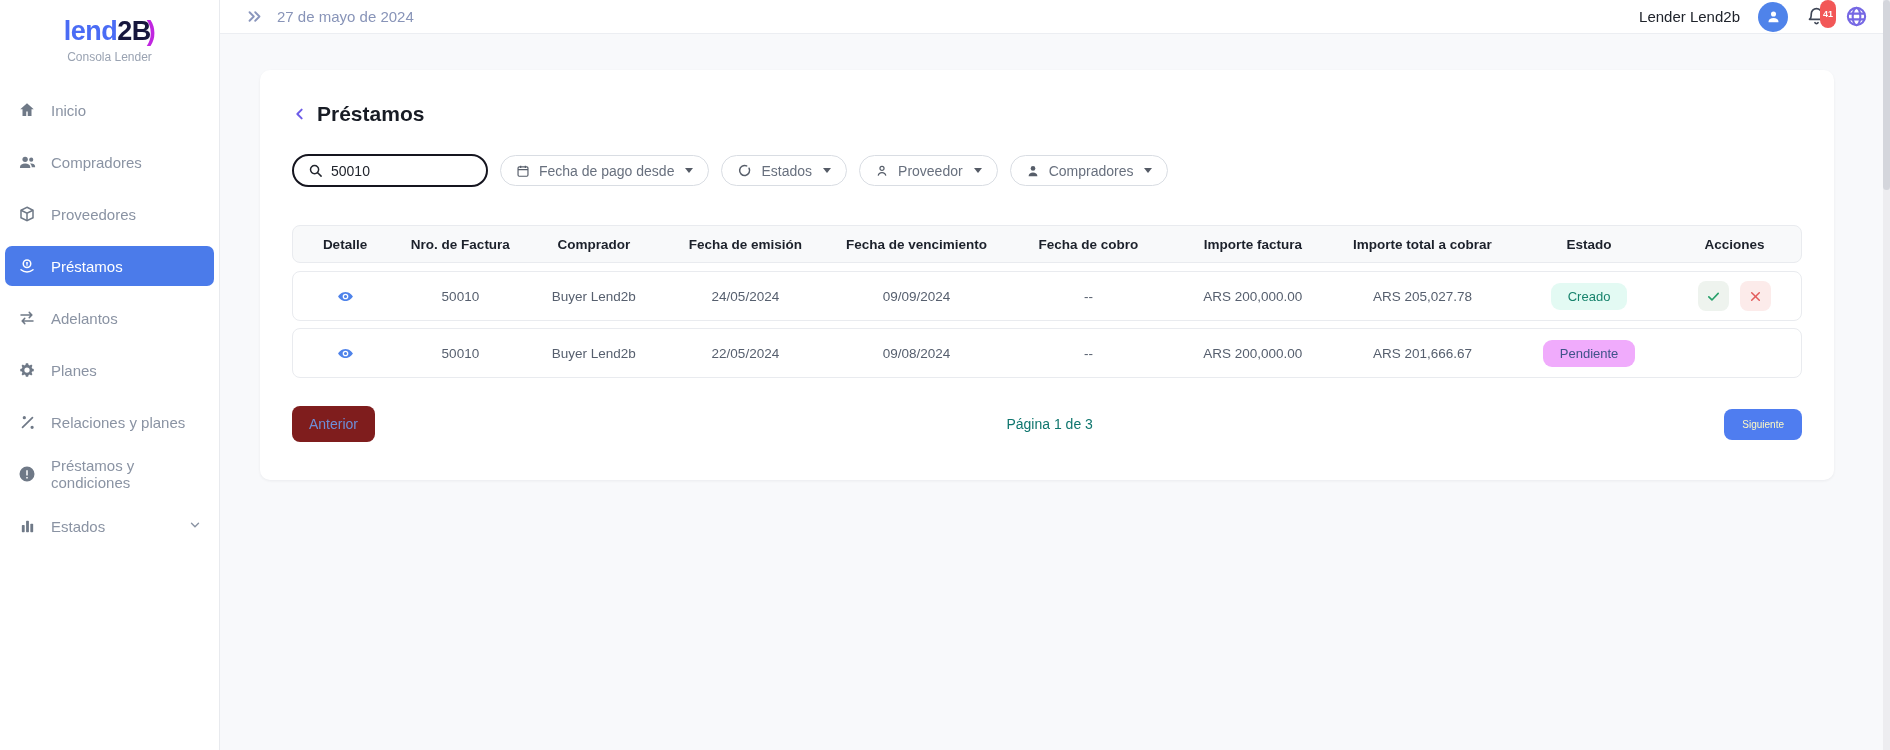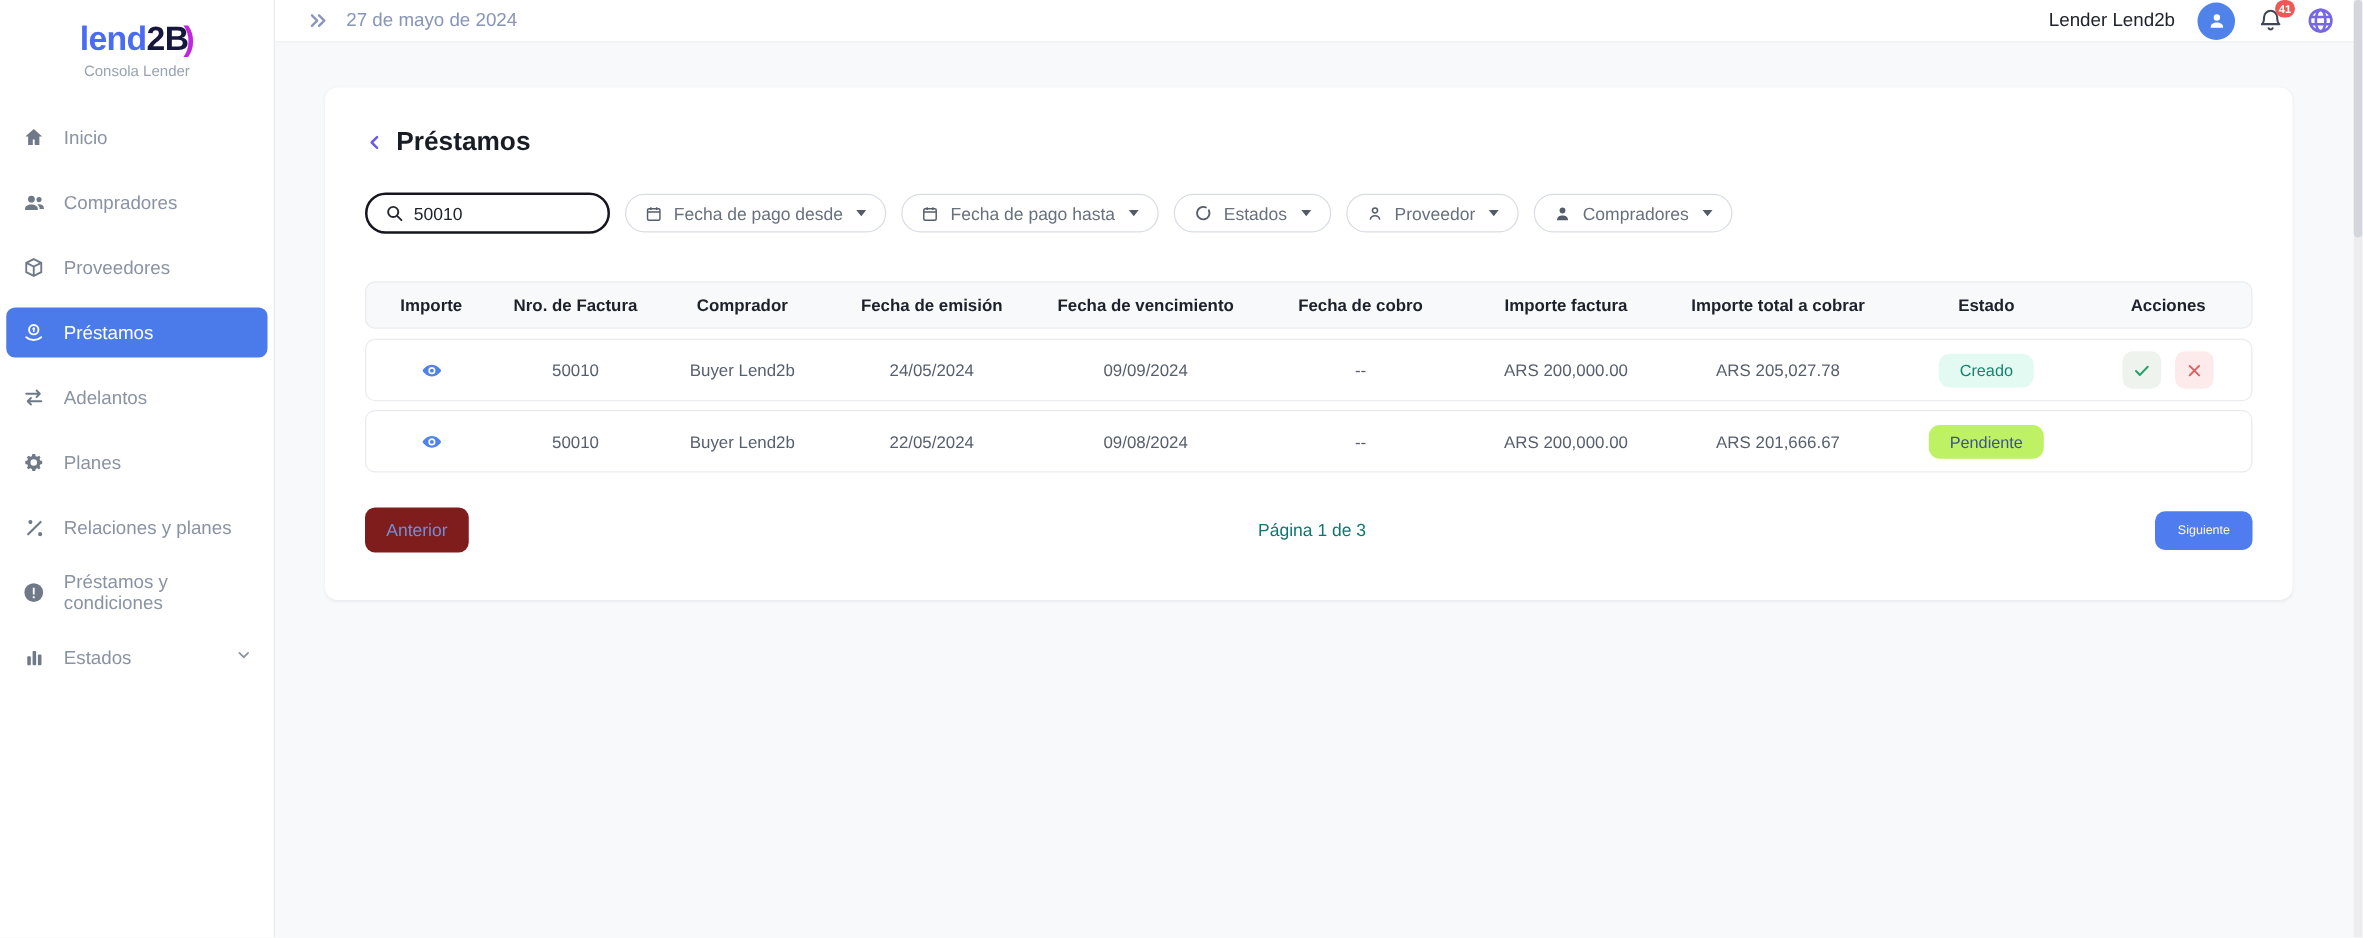--- a/index.html
+++ b/index.html
@@ -25,21 +25,21 @@
   
   .main { flex:1; display:flex; flex-direction:column; position:relative; }
   .topbar { height:34px; background:#ffffff; border-bottom:1px solid #eceef2; display:flex; align-items:center; padding:0 22px 0 26px; }
   .topbar-left { display:flex; align-items:center; gap:14px; color:#8a96bd; }
   .topbar-date { font-size:15px; color:#8894b8; }
   .topbar-right { margin-left:auto; display:flex; align-items:center; gap:18px; }
   .user-name { font-size:15px; color:#20242c; }
   .avatar { width:30px; height:30px; border-radius:50%; background:#4f83ea; display:flex; align-items:center; justify-content:center; color:#fff; cursor:pointer; }
   .bell-wrap { position:relative; cursor:pointer; color:#3f4656; display:flex; }
   .badge { position:absolute; top:-6px; right:-9px; background:#f25757; color:#fff; font-size:9px; font-weight:700;
-           min-width:16px; height:14px; border-radius:8px; display:flex; align-items:center; justify-content:center; padding:0 3px; }
+           min-width:16px; height:28px; border-radius:8px; display:flex; align-items:center; justify-content:center; padding:0 3px; }
   .globe-wrap { color:#7668e4; display:flex; cursor:pointer; }
 
   .content { flex:1; padding:36px 56px 0 40px; }
   .card { background:#ffffff; border-radius:10px; box-shadow:0 1px 3px rgba(20,24,40,.06); padding:32px 32px 30px; min-height:410px; }
 
   .page-title-row { display:flex; align-items:center; gap:9px; margin-bottom:28px; }
   .back-chev { color:#6d5ce8; display:flex; cursor:pointer; }
   .page-title { font-size:21px; font-weight:700; color:#181c25; }
 
   
@@ -55,21 +55,21 @@
 
   
   .tgrid { display:grid; grid-template-columns:6.9% 8.4% 9.3% 10.8% 11.9% 10.9% 10.9% 11.6% 10.5% 8.8%; align-items:center; }
   .thead { background:#f8f9fa; border:1px solid #e9ebef; border-radius:8px; height:38px; margin-bottom:8px; }
   .th { font-size:13.5px; font-weight:700; color:#1c212b; text-align:center; }
   .trow { background:#fff; border:1px solid #e9ebef; border-radius:8px; height:50px; margin-bottom:7px; }
   .td { font-size:13.5px; color:#565f6e; text-align:center; display:flex; justify-content:center; align-items:center; }
   .eye-btn { display:flex; cursor:pointer; color:#4f83ea; }
   .pill-status { font-size:13px; padding:6px 17px; border-radius:9px; }
   .pill-status.created { background:#e3faf3; color:#17836c; }
-  .pill-status.pending { background:#bef264; color:#3f5389; }
+  .pill-status.pending { background:#f0abfc; color:#3f5389; }
   .action-btns { display:flex; gap:11px; }
   .abtn { width:31px; height:30px; border:none; border-radius:8px; display:flex; align-items:center; justify-content:center; cursor:pointer; }
   .abtn.ok { background:#eef3ee; color:#27a06a; }
   .abtn.no { background:#fcebea; color:#e25c5c; }
 
   
   .pagination { display:flex; align-items:center; margin-top:28px; }
   .btn-prev { background:#7f1d1d; color:#6e8fd8; border:none; border-radius:8px; padding:10px 17px; font-size:14px; cursor:pointer; font-family:"Liberation Sans", sans-serif; }
   .page-info { flex:1; text-align:center; font-size:14px; color:#0f766e; }
   .btn-next { background:#4f7df0; color:#fef9c3; border:none; border-radius:8px; padding:10px 18px; font-size:10px; cursor:pointer; font-family:"Liberation Sans", sans-serif; }
@@ -239,30 +239,20 @@
           <span class="picon">
             <svg width="14" height="14" viewBox="0 0 24 24" fill="none" stroke="currentColor" stroke-width="2">
                 <rect x="3.5" y="5" width="17" height="16" rx="2"></rect>
                 <path d="M3.5 9.5h17M8 3v4M16 3v4"></path>
               </svg>
           </span>
           <span>Fecha de pago desde</span>
           <span class="caret"></span>
         </div>
 
-        <div class="filter-pill">
-          <span class="picon">
-            <svg width="14" height="14" viewBox="0 0 24 24" fill="none" stroke="currentColor" stroke-width="2">
-                <rect x="3.5" y="5" width="17" height="16" rx="2"></rect>
-                <path d="M3.5 9.5h17M8 3v4M16 3v4"></path>
-              </svg>
-          </span>
-          <span>Fecha de pago hasta</span>
-          <span class="caret"></span>
-        </div>
 
         <div class="filter-pill">
           <span class="picon">
             <svg width="15" height="15" viewBox="0 0 24 24" fill="none" stroke="currentColor" stroke-width="2.4" stroke-linecap="round">
                 <path d="M15.5 4.7a8 8 0 1 0 3.8 3.6"></path>
               </svg>
           </span>
           <span>Estados</span>
           <span class="caret"></span>
         </div>
@@ -284,21 +274,21 @@
                 <circle cx="12" cy="7.5" r="4"></circle>
                 <path d="M4.5 20.5c0-4 3.4-6 7.5-6s7.5 2 7.5 6v.5h-15v-.5z"></path>
               </svg>
           </span>
           <span>Compradores</span>
           <span class="caret"></span>
         </div>
       </div>
 
       <div class="tgrid thead">
-        <div class="th">Importe</div>
+        <div class="th">Detalle</div>
         <div class="th">Nro. de Factura</div>
         <div class="th">Comprador</div>
         <div class="th">Fecha de emisión</div>
         <div class="th">Fecha de vencimiento</div>
         <div class="th">Fecha de cobro</div>
         <div class="th">Importe factura</div>
         <div class="th">Importe total a cobrar</div>
         <div class="th">Estado</div>
         <div class="th">Acciones</div>
       </div>

